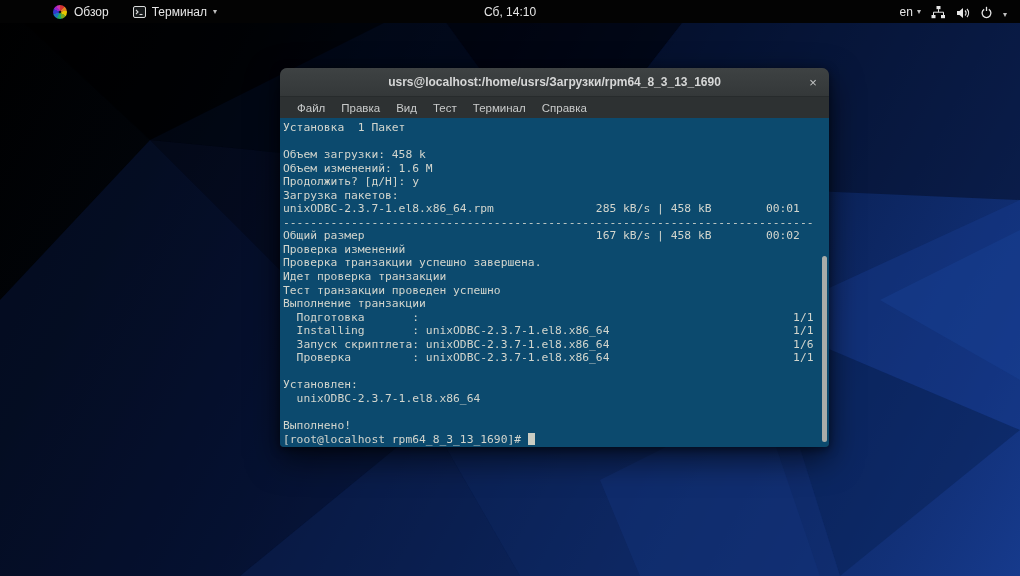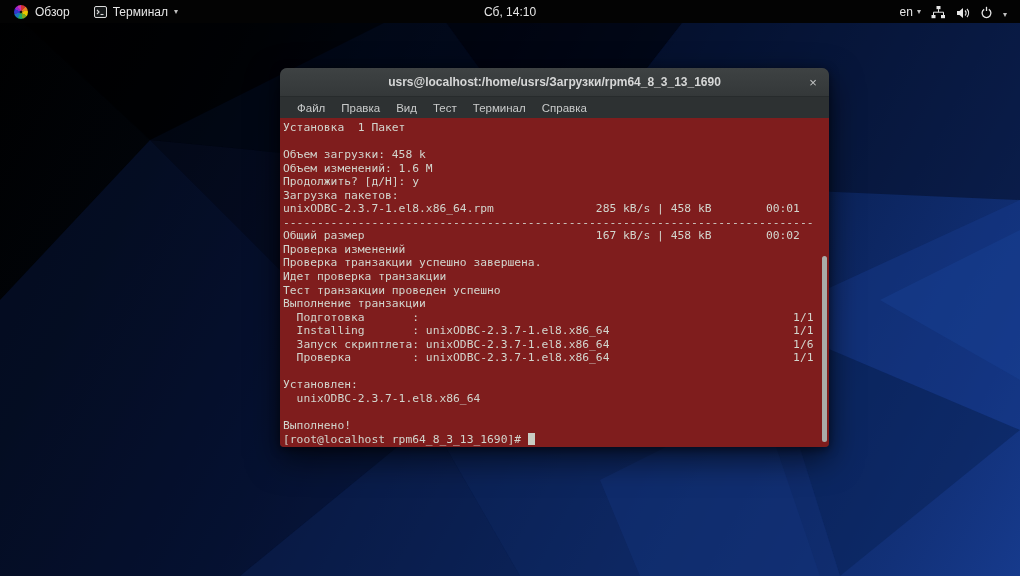--- a/index.html
+++ b/index.html
@@ -18,21 +18,21 @@
   .f5{background:rgba(22,58,140,.45);clip-path:polygon(1020px 200px,1020px 430px,760px 320px);}
   .f6{background:rgba(5,14,40,.5);clip-path:polygon(560px 180px,760px 320px,430px 420px,150px 140px);}
   .f7{background:rgba(10,34,88,.55);clip-path:polygon(760px 320px,1020px 430px,840px 576px);}
   .f8{background:rgba(16,44,108,.5);clip-path:polygon(430px 420px,760px 320px,840px 576px,520px 576px);}
   .f9{background:rgba(8,24,66,.45);clip-path:polygon(0px 300px,150px 140px,430px 420px,240px 576px,0px 576px);}
   .f10{background:rgba(13,38,96,.5);clip-path:polygon(240px 576px,430px 420px,520px 576px);}
   .f11{background:rgba(26,68,156,.35);clip-path:polygon(880px 300px,1020px 230px,1020px 380px);}
   .f12{background:rgba(20,52,124,.4);clip-path:polygon(600px 480px,760px 400px,820px 576px,640px 576px);}
   
   .topbar{position:absolute;top:0;left:0;right:0;height:23px;background:#030303;z-index:5;
-    display:flex;align-items:center;color:#e6e6e6;font-size:12px;}
+    display:flex;align-items:center;color:#e6e6e6;font-size:12px;padding-left:39px;}
   .tb-left{display:flex;align-items:center;padding-left:10px;}
   .activities{display:flex;align-items:center;gap:7px;padding:0 4px;cursor:default;}
   .logo{width:14px;height:14px;border-radius:50%;
     background:radial-gradient(circle,#101314 0 1.5px,rgba(0,0,0,0) 1.6px),
     conic-gradient(#d23333 0 40deg,#e08222 40deg 80deg,#e8c800 80deg 125deg,#78a822 125deg 165deg,#22a866 165deg 205deg,#1a77bb 205deg 250deg,#3338cc 250deg 295deg,#9922cc 295deg 330deg,#cc33aa 330deg 360deg);}
   .appmenu{display:flex;align-items:center;gap:6px;margin-left:16px;padding:0 4px;}
   .caret{font-size:8px;color:#c0c0c0;line-height:1;}
   .tb-center{position:absolute;left:0;right:0;text-align:center;pointer-events:none;}
   .tb-center span{pointer-events:auto;}
   .tb-right{margin-left:auto;display:flex;align-items:flex-end;gap:10px;padding-right:13px;}
@@ -45,21 +45,21 @@
   .titlebar{height:28px;border-radius:7px 7px 0 0;position:relative;
     background:linear-gradient(#3e4243,#343839);border-bottom:1px solid #272b2c;
     display:flex;align-items:center;justify-content:center;}
   .title{font-size:12px;font-weight:bold;color:#d6d7d7;}
   .close{position:absolute;right:7px;top:50%;transform:translateY(-50%);
     width:18px;height:18px;display:flex;align-items:center;justify-content:center;
     color:#c4c6c6;font-size:13px;line-height:1;}
   .menubar{height:21px;background:#2d3132;display:flex;align-items:center;padding-left:9px;}
   .menu-item{font-size:11.5px;color:#c9cbcb;padding:2px 8px;}
   .screen{position:relative;height:329px;box-sizing:border-box;padding:3px 0 0 3px;
-    border-radius:0 0 4px 4px;overflow:hidden;background:#7f1d1d;}
+    border-radius:0 0 4px 4px;overflow:hidden;background:#0c4a6e;}
   .tline{font-family:"DejaVu Sans Mono",monospace;font-size:11.3px;line-height:13.55px;
     height:13.55px;white-space:pre;color:#d2d5cd;}
   .cursor{display:inline-block;width:7px;height:12px;background:#c9ccc3;vertical-align:-2px;}
   .scroll-thumb{position:absolute;right:2px;top:138px;width:5px;height:186px;
     border-radius:3px;background:#a9aca9;}
 </style>
 </head>
 <body>
 
 <div class="wallpaper">

